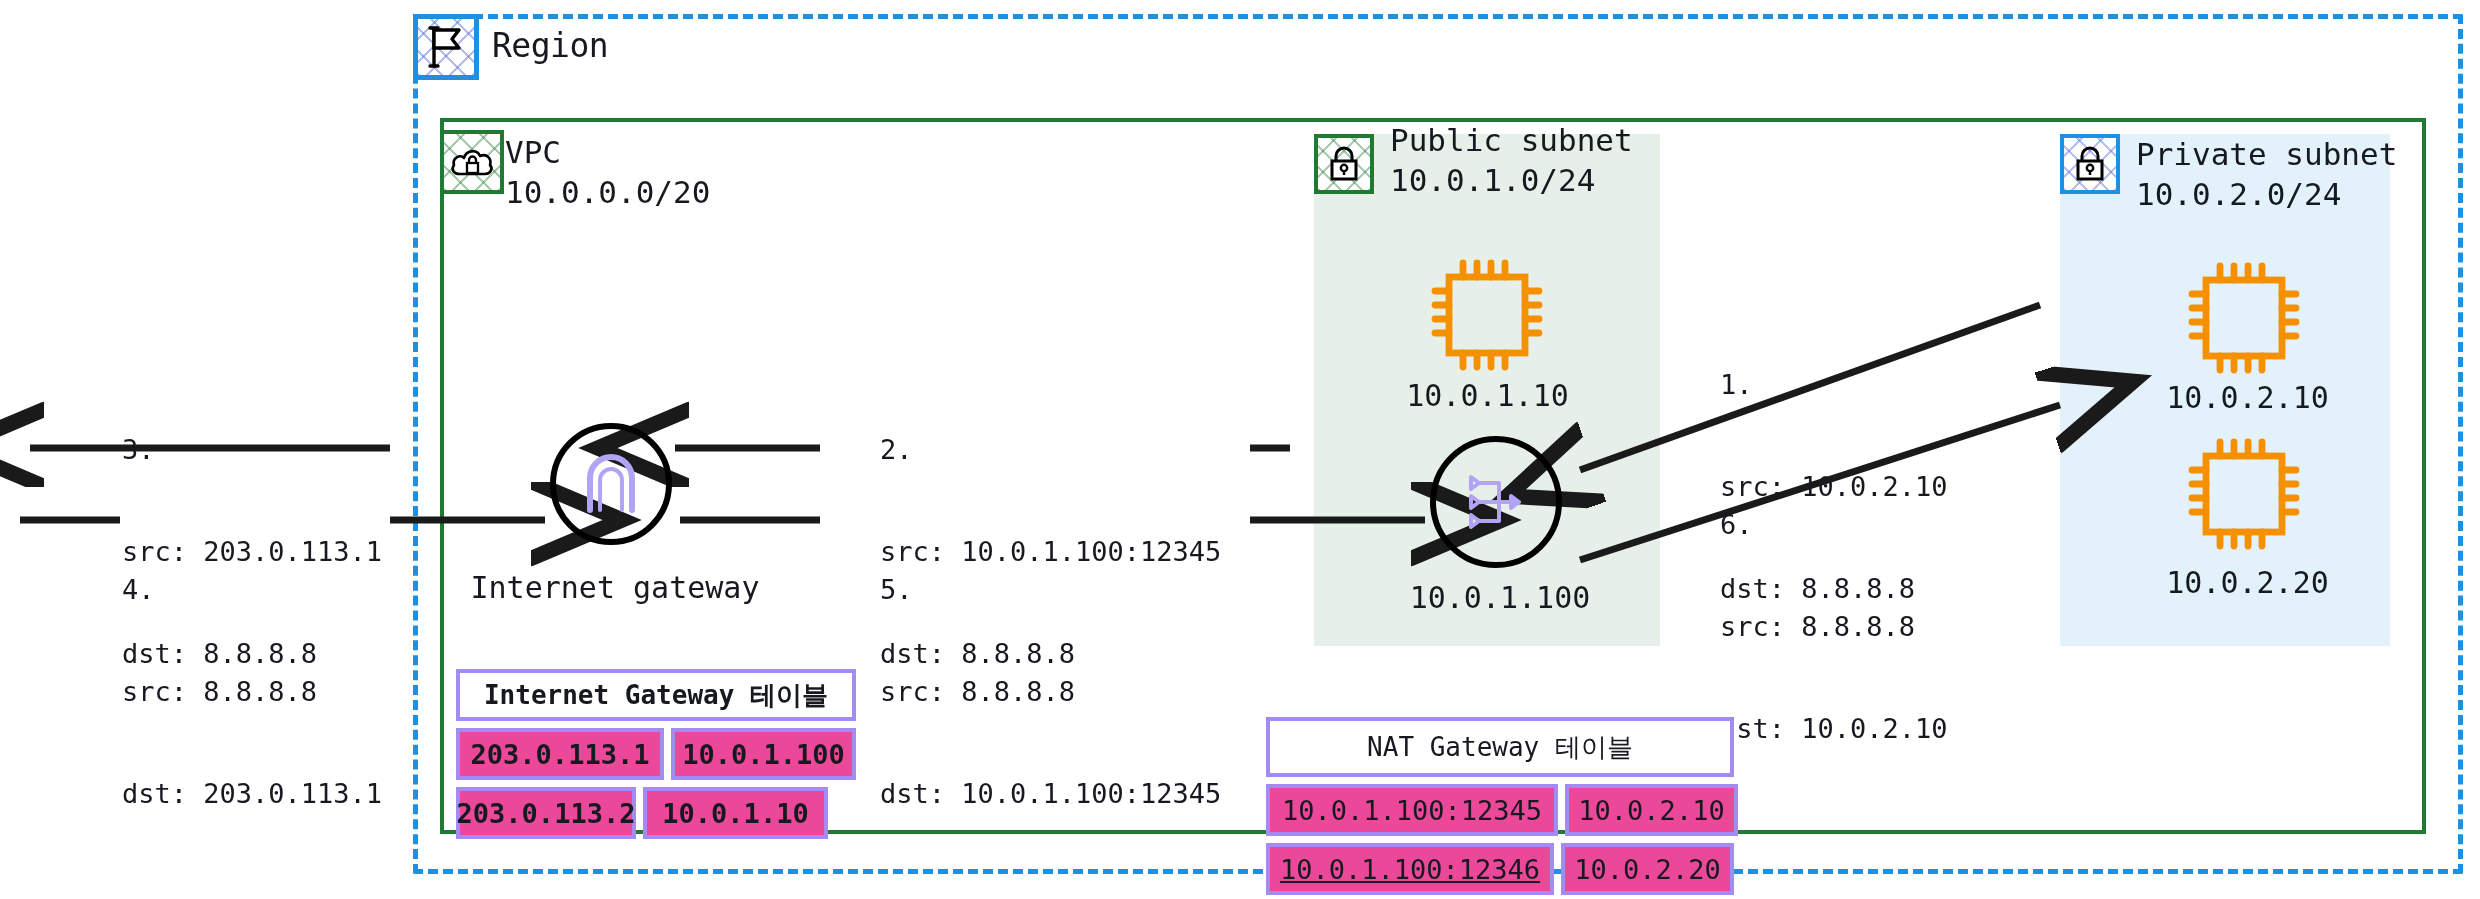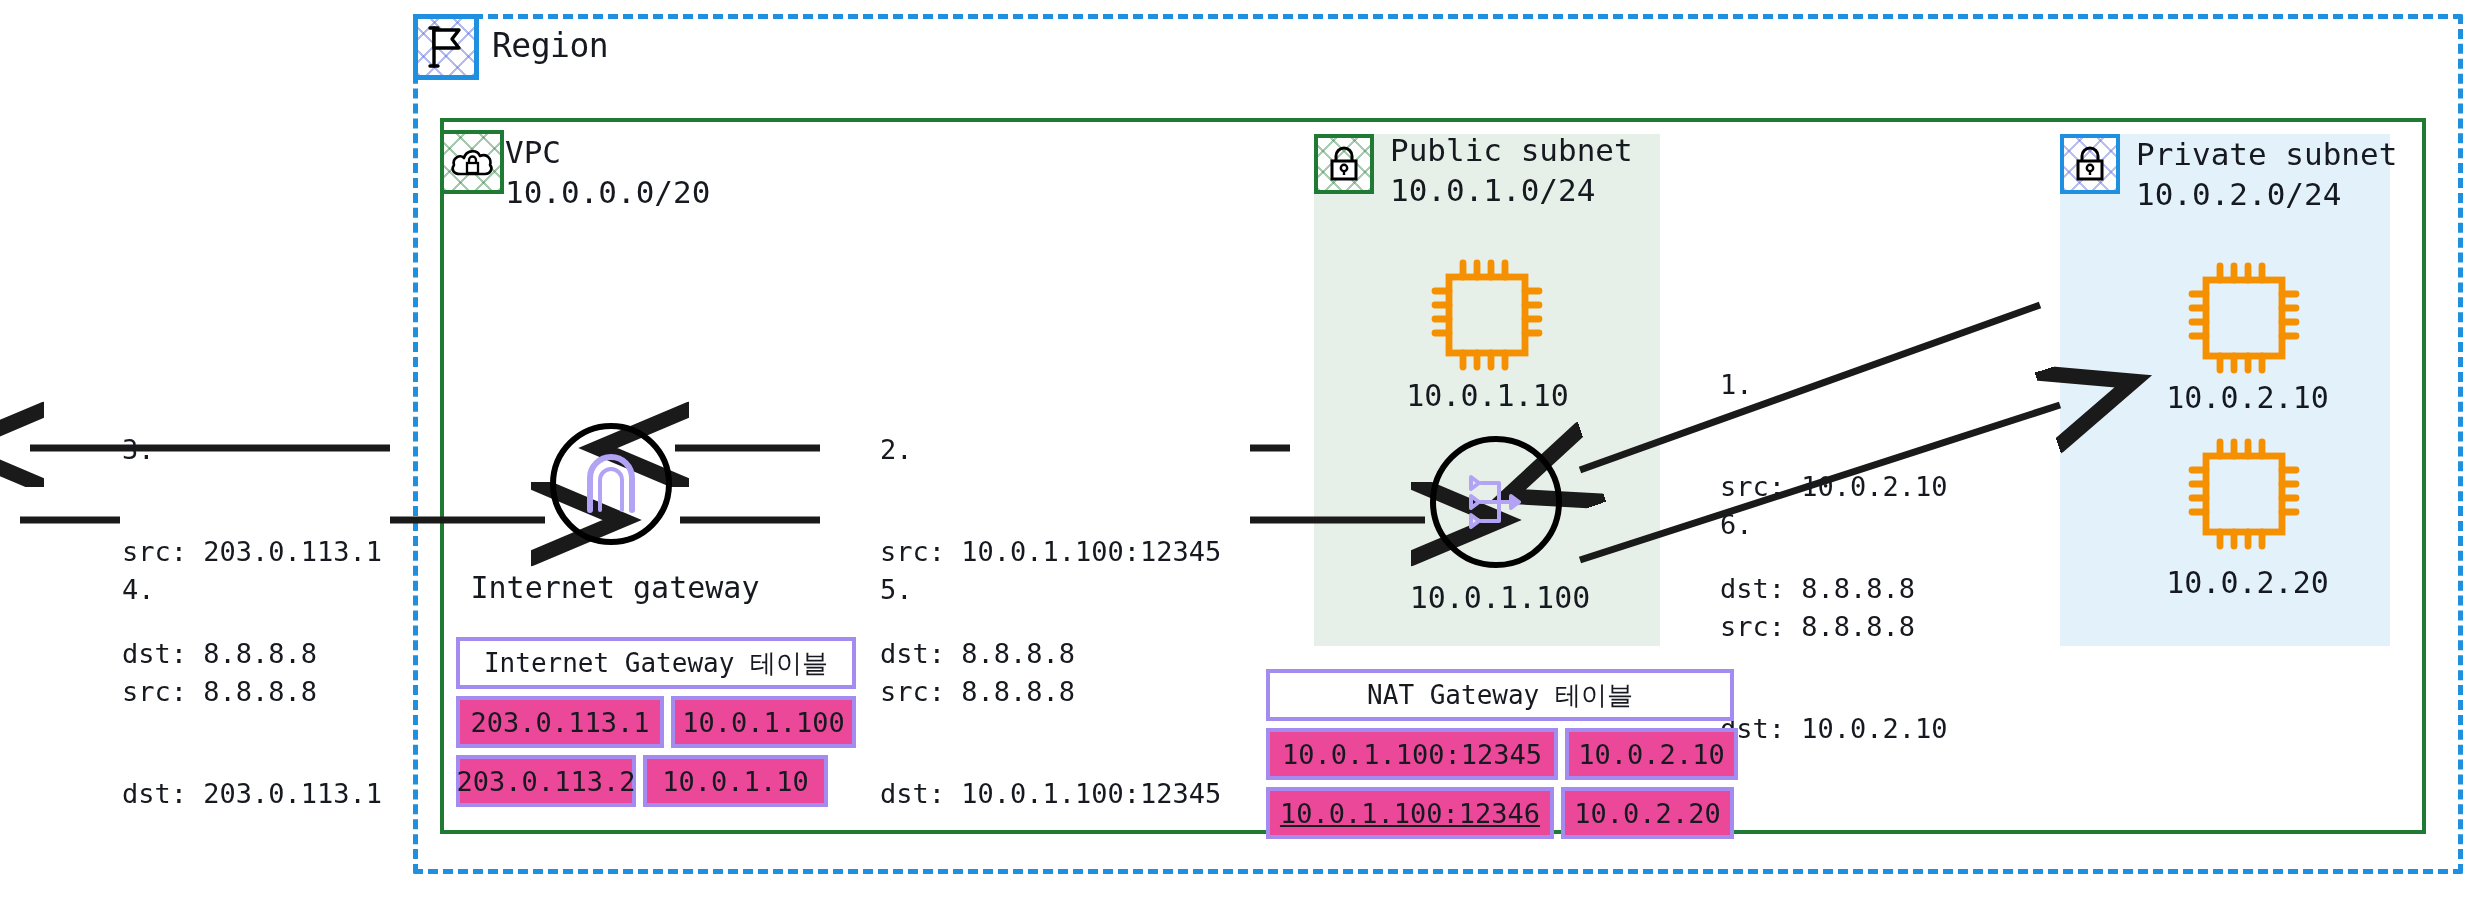--- a/index.html
+++ b/index.html
@@ -43,21 +43,21 @@
   
   #public-subnet-bg{left:1314px;top:134px;width:346px;height:512px;background:#e7f0e8;}
   #public-subnet-badge{
     left:1314px;top:134px;width:60px;height:60px;box-sizing:border-box;
     border:4px solid #1f7a34;background:#ffffff;
     background-image:
       repeating-linear-gradient(45deg,  rgba(31,122,52,.38) 0 2px, transparent 2px 15px),
       repeating-linear-gradient(-45deg, rgba(31,122,52,.38) 0 2px, transparent 2px 15px);
     display:flex;align-items:center;justify-content:center;
   }
-  #public-subnet-label{left:1390px;top:130px;font-size:31px;line-height:40px;}
+  #public-subnet-label{left:1390px;top:120px;font-size:31px;line-height:40px;}
 
   #private-subnet-bg{left:2060px;top:134px;width:330px;height:512px;background:#e3f1fb;}
   #private-subnet-badge{
     left:2060px;top:134px;width:60px;height:60px;box-sizing:border-box;
     border:4px solid #1f8fe0;background:#ffffff;
     background-image:
       repeating-linear-gradient(45deg,  rgba(90,105,220,.42) 0 2px, transparent 2px 15px),
       repeating-linear-gradient(-45deg, rgba(90,105,220,.42) 0 2px, transparent 2px 15px);
     display:flex;align-items:center;justify-content:center;
   }
@@ -79,21 +79,21 @@
   .rt-title{
     border:4px solid #a48bf0;background:#fff;box-sizing:border-box;
     display:flex;align-items:center;justify-content:center;
     font-size:26px;white-space:nowrap;
   }
   .rt-cell{
     border:4px solid #a48bf0;background:#ec4899;box-sizing:border-box;
     display:flex;align-items:center;justify-content:center;
     font-size:27px;white-space:nowrap;
   }
-  #igw-table{left:456px;top:637px;}
+  #igw-table{left:456px;top:669px;font-weight:bold;}
   #nat-table{left:1266px;top:669px;}
   .rt-row{display:flex;gap:7px;margin-top:7px;}
 
   
   .ann{font-size:27px;line-height:34px;white-space:pre;}
 
   
   svg#wires{position:absolute;left:0;top:0;width:2480px;height:899px;overflow:visible;}
 </style>
 </head>
@@ -273,21 +273,21 @@
     <div class="rt-cell" style="width:208px;height:52px;">203.0.113.1</div>
     <div class="rt-cell" style="width:185px;height:52px;">10.0.1.100</div>
   </div>
   <div class="rt-row">
     <div class="rt-cell" style="width:180px;height:52px;">203.0.113.2</div>
     <div class="rt-cell" style="width:185px;height:52px;">10.0.1.10</div>
   </div>
 </div>
 
 <div class="abs" id="nat-table">
-  <div class="rt-title" style="width:468px;height:52px;">NAT Gateway 테이블</div>
+  <div class="rt-title" style="width:468px;height:60px;margin-top:48px;">NAT Gateway 테이블</div>
   <div class="rt-row">
     <div class="rt-cell" style="width:292px;height:52px;">10.0.1.100:12345</div>
     <div class="rt-cell" style="width:173px;height:52px;">10.0.2.10</div>
   </div>
   <div class="rt-row">
     <div class="rt-cell" style="width:288px;height:52px;text-decoration:underline;">10.0.1.100:12346</div>
     <div class="rt-cell" style="width:173px;height:52px;">10.0.2.20</div>
   </div>
 </div>
 

